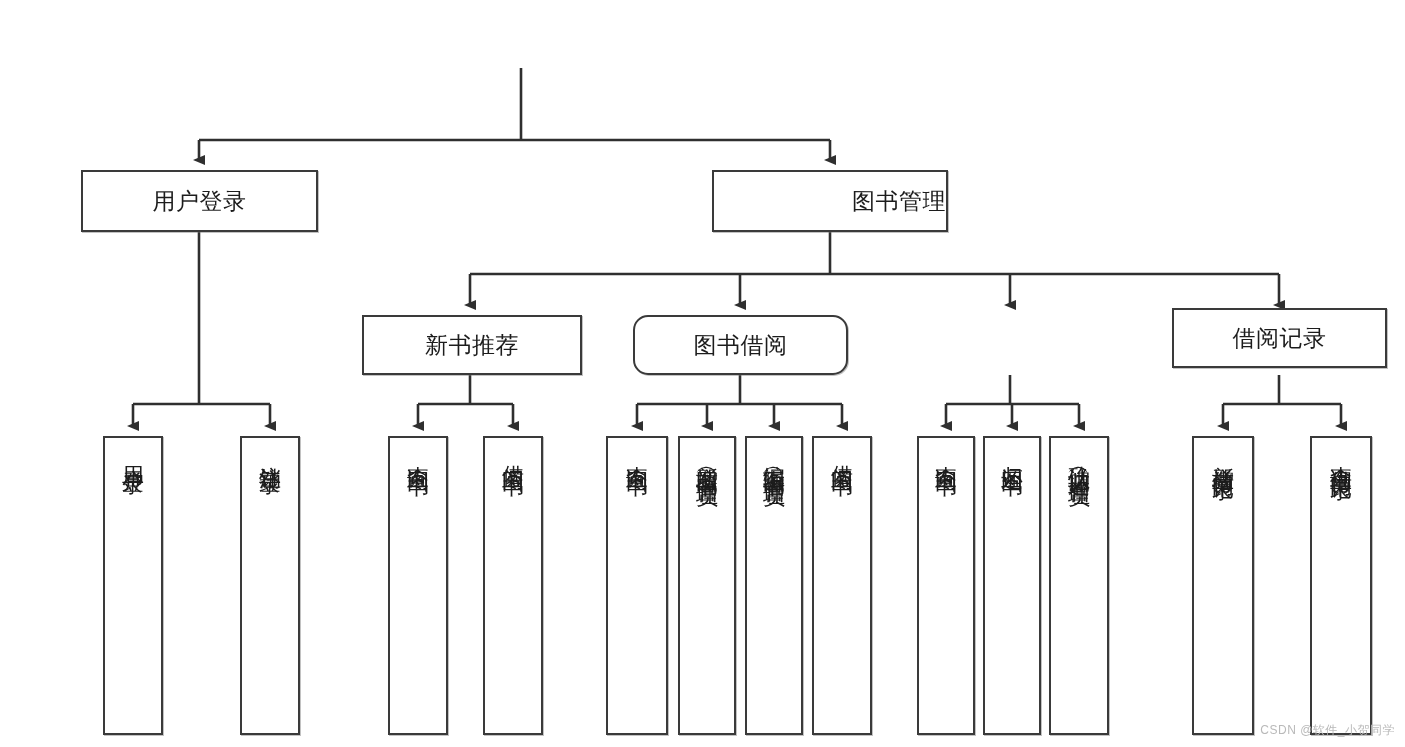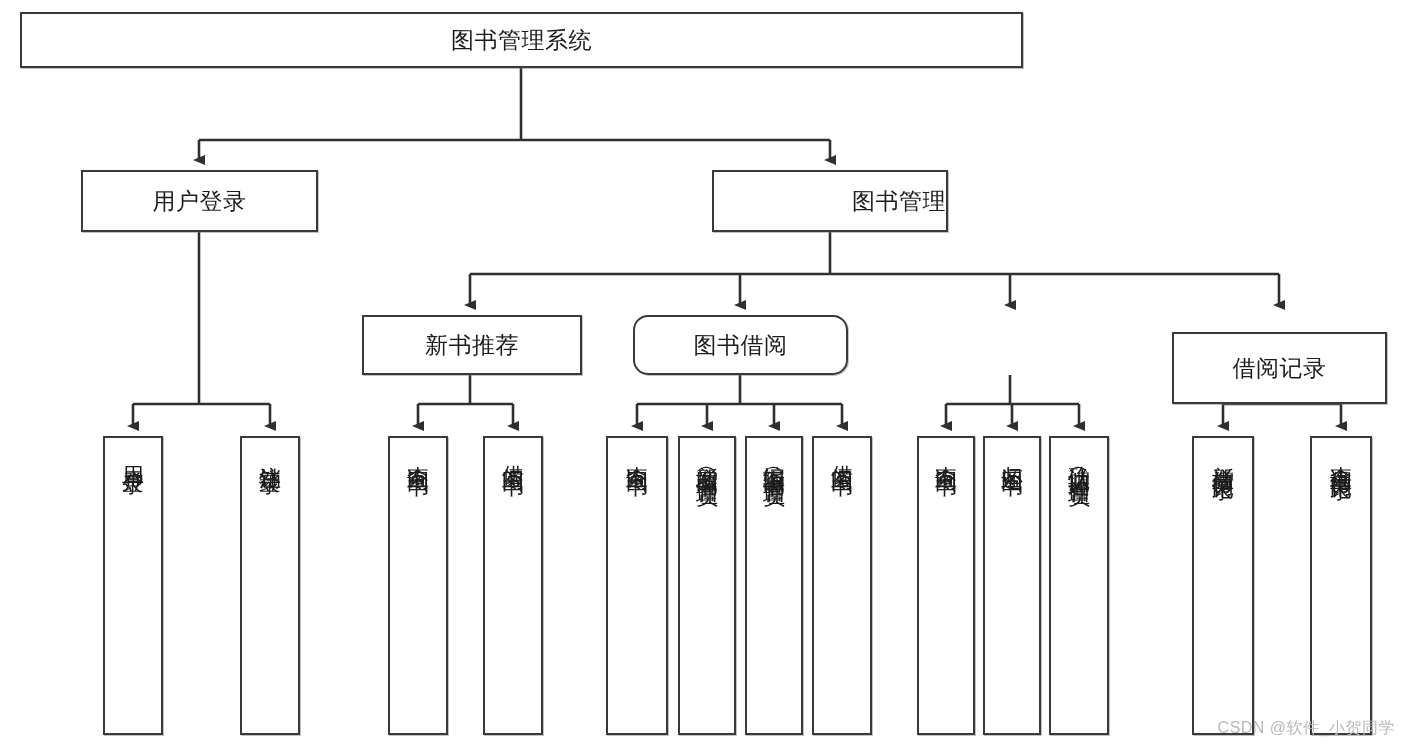--- a/index.html
+++ b/index.html
@@ -53,21 +53,21 @@
     text-orientation: upright;
     font-size: 22px;
     letter-spacing: 3px;
     line-height: 1;
     white-space: nowrap;
   }
   #watermark {
     position: absolute;
     right: 10px;
     bottom: 8px;
-    font-size: 16px;
+    font-size: 12px;
     color: #b9b9b9;
     letter-spacing: 0.5px;
     white-space: nowrap;
   }
 </style>
 </head>
 <body>
 
 <div id="canvas">
 
@@ -114,38 +114,35 @@
       <path d="M1012,404 L1012,426" marker-end="url(#arrow)"></path>
       <path d="M1079,404 L1079,426" marker-end="url(#arrow)"></path>
 
       <path d="M1279,375 L1279,404"></path>
       <path d="M1223,404 L1341,404"></path>
       <path d="M1223,404 L1223,426" marker-end="url(#arrow)"></path>
       <path d="M1341,404 L1341,426" marker-end="url(#arrow)"></path>
     </g>
   </svg>
 
-  <div class="node horiz" style="left:20px; top:12px; width:1003px; height:56px;">
-    <span class="label">图书管理系统</span>
-  </div>
 
   <div class="node horiz" style="left:81px; top:170px; width:237px; height:62px;">
     <span class="label">用户登录</span>
   </div>
   <div class="node horiz" style="left:712px; top:170px; width:236px; height:62px;justify-content:flex-end;">
     <span class="label">图书管理</span>
   </div>
 
   <div class="node horiz" style="left:362px; top:315px; width:220px; height:60px;align-items:center;">
     <span class="label">新书推荐</span>
   </div>
   <div class="node horiz" style="left:633px; top:315px; width:215px; height:60px;border-radius:15px;">
     <span class="label">图书借阅</span>
   </div>
-  <div class="node horiz" style="left:1172px; top:332px; width:215px; height:72px;">
+  <div class="node horiz" style="left:1172px; top:308px; width:215px; height:60px;">
     <span class="label">借阅记录</span>
   </div>
 
   <div class="node vert" style="left:103px; top:436px; width:60px; height:299px;">
     <span class="label">用户登录</span>
   </div>
   <div class="node vert" style="left:240px; top:436px; width:60px; height:299px;">
     <span class="label">注销登录</span>
   </div>
 

